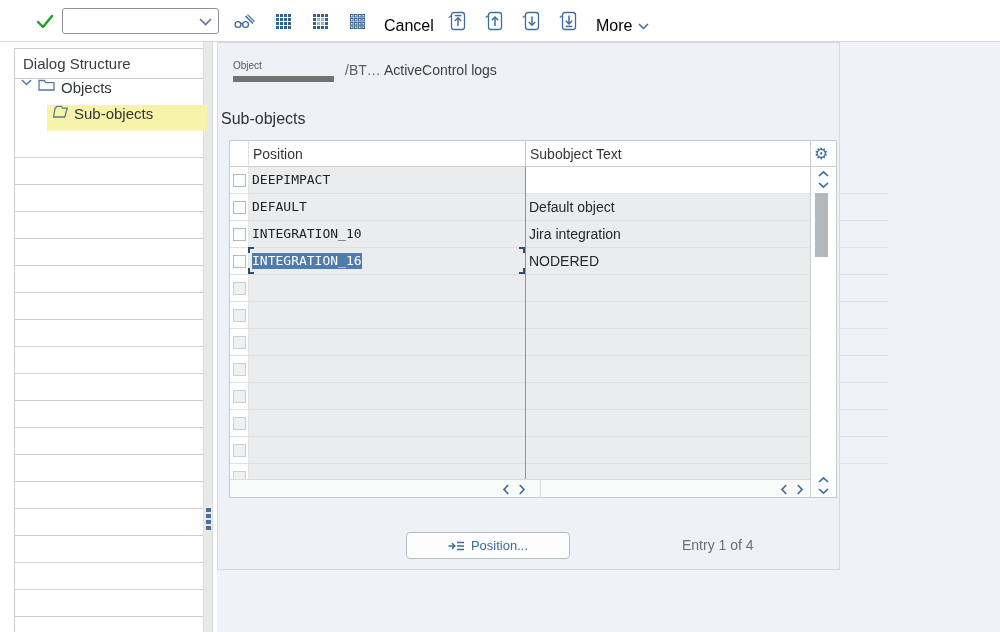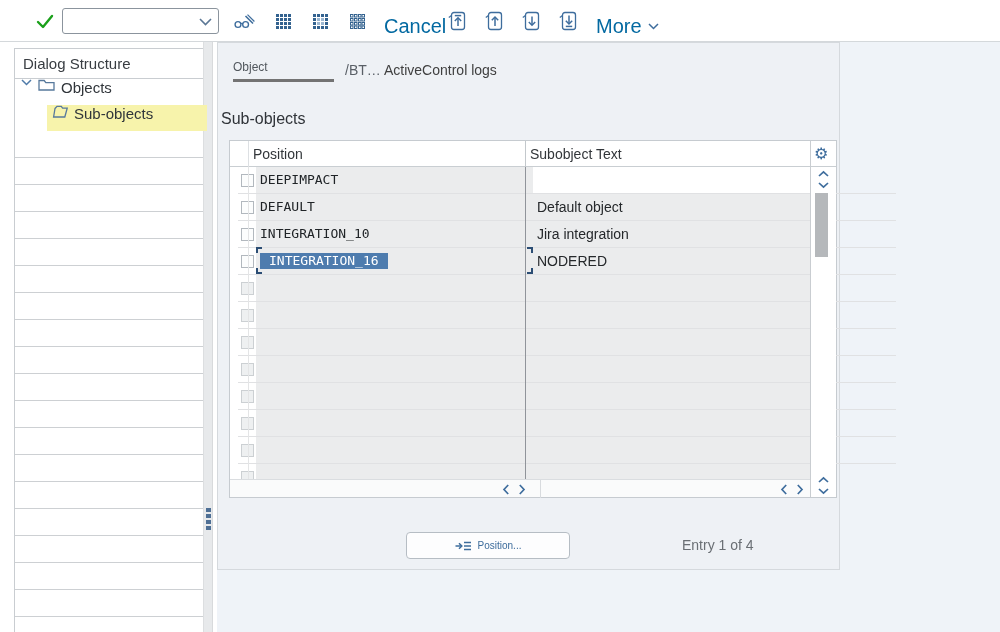--- a/index.html
+++ b/index.html
@@ -4,21 +4,21 @@
 <style>
   * { margin:0; padding:0; box-sizing:border-box; }
   body { background:#ffffff; font-family:"Liberation Sans", sans-serif; }
   #screen { position:relative; width:1000px; height:632px; background:#ffffff; overflow:hidden; }
 
   
   .toolbar { position:absolute; left:0; top:0; width:1000px; height:42px; background:#ffffff;
              border-bottom:1px solid #d4d8db; }
   .tb-abs { position:absolute; display:flex; align-items:center; justify-content:center; }
   .icon-btn { width:30px; height:30px; top:6px; cursor:pointer; border-radius:3px; }
-  .tb-text { font-size:20px; color:#0369a1; top:0; height:52px; cursor:pointer; }
+  .tb-text { font-size:16px; color:#000000; top:0; height:52px; cursor:pointer; }
   .combo { position:absolute; left:62px; top:8px; width:157px; height:26px; background:#fff;
            border:1px solid #8b949d; border-radius:3px; }
   .combo input { position:absolute; left:4px; top:1px; width:130px; height:22px; border:none; outline:none;
                  font-size:14px; font-family:"Liberation Sans",sans-serif; background:transparent; }
   .combo .chev { position:absolute; right:6px; top:9px; }
 
   
   .sidebar { position:absolute; left:14px; top:48px; width:194px; height:584px; background:#fff;
              border:1px solid #c9cdd1; border-bottom:none; overflow:hidden; }
   .sb-header { position:absolute; left:0; top:0; width:100%; height:30px; line-height:29px;
@@ -35,44 +35,44 @@
   .sash { position:absolute; left:203px; top:42px; width:10px; height:590px; background:#e7e9eb;
           border-left:1px solid #dcdee0; border-right:1px solid #d8dadc; }
   .grip { position:absolute; left:0; top:464px; width:100%; cursor:col-resize; }
   .grip span { display:block; width:5px; height:4px; background:#4e6f95; margin:2px auto; }
 
   
   .content-bg { position:absolute; left:217px; top:42px; right:0; bottom:0; background:#eff3f8; }
   .main-box { position:absolute; left:217px; top:42px; width:623px; height:528px;
               background:#eef1f5; border:1px solid #d5d9dd; }
   .obj-label { position:absolute; left:15px; top:17px; width:101px; height:22px;
-               border-bottom:3px solid #737373; font-size:12px; color:#51575d; }
+               border-bottom:6px solid #737373; font-size:10px; color:#51575d; }
   .obj-value { position:absolute; left:127px; top:19px; font-size:14px; color:#595f66; }
   .obj-desc  { position:absolute; left:166px; top:19px; font-size:14px; color:#404040; }
   .section-title { position:absolute; left:3px; top:67px; font-size:16px; color:#2f3338; }
 
   
   .tbl { position:absolute; left:11px; top:97px; width:608px; height:358px; background:#fff;
          border:1px solid #c6cbd0; }
   .t-head { position:absolute; left:0; top:0; width:606px; height:26px; background:#fff;
             border-bottom:1px solid #c9ced2; }
   .th { position:absolute; top:0; height:26px; line-height:26px; font-size:14px; color:#32363a; cursor:pointer; }
   .hd { position:absolute; top:0; width:1px; height:26px; }
   .gear { position:absolute; left:584px; top:3px; font-family:"DejaVu Sans",sans-serif; font-size:16px;
           color:#3e6d9d; cursor:pointer; line-height:20px; }
-  .t-body { position:absolute; left:8px; top:26px; width:658px; height:312px; overflow:hidden; }
+  .t-body { position:absolute; left:0; top:26px; width:658px; height:312px; overflow:hidden; }
   .t-row { display:flex; height:27px; border-bottom:1px solid #e0e1e3; }
   .t-gutter { width:18px; background:#fff; display:flex; align-items:center; justify-content:center; }
   .t-c1 { width:277px; background:#ebeced; position:relative; cursor:pointer; }
   .t-c2 { width:285px; background:#ebeced; cursor:pointer; }
   .checkbox { width:13px; height:13px; border:1px solid #b2b8be; background:#fcfdfd; cursor:pointer; }
   .checkbox.dim { border-color:#ccd0d3; background:#eef0f1; }
   .val { display:inline-block; margin:5px 0 0 4px; line-height:16px; font-family:"DejaVu Sans Mono",monospace;
          font-size:13px; color:#202427; }
-  .val.sel { background:#4e7cae; color:#ffffff; padding:0 9px; }
+  .val.sel { background:#4e7cae; color:#ffffff; padding:0 0; }
   .txt { margin-left:4px; line-height:26px; font-size:14px; color:#25282b; }
   .vdiv-gutter { position:absolute; left:18px; top:26px; width:1px; height:312px; background:#e4e5e6; z-index:2; }
   .vdiv-col { position:absolute; left:295px; top:26px; width:1px; height:312px; background:#90949a; z-index:2; }
   .fc { position:absolute; width:6px; height:6px; border:0 solid #2b4d74; z-index:3; }
   .fc.tl { left:0; top:-1px; border-left-width:2px; border-top-width:2px; }
   .fc.tr { right:0; top:-1px; border-right-width:2px; border-top-width:2px; }
   .fc.bl { left:0; bottom:0; border-left-width:2px; border-bottom-width:2px; }
   .fc.br { right:0; bottom:0; border-right-width:2px; border-bottom-width:2px; }
 
   
@@ -83,21 +83,21 @@
 
   
   .hscroll { position:absolute; left:0; top:338px; width:580px; height:18px; background:#fafbfb;
              border-top:1px solid #dadde0; }
   .hs-sec2-border { position:absolute; left:310px; top:0; width:1px; height:18px; background:#d8dbde; }
   .hs-btn { position:absolute; top:4px; cursor:pointer; }
 
   
   .pos-btn { position:absolute; left:188px; top:489px; width:164px; height:27px; background:#fdfdfe;
              border:1px solid #b6bdc4; border-radius:4px; display:flex; align-items:center; justify-content:center;
-             gap:6px; font-size:10px; color:#3d6c9c; cursor:pointer; }
+             gap:6px; font-size:13px; color:#3d6c9c; cursor:pointer; }
   .entry { position:absolute; left:428px; top:489px; height:27px; line-height:27px; font-size:14px; color:#6a6f74;margin-left:36px; }
 
   svg { display:block; }
 </style>
 </head>
 <body>
 
 <div id="screen">
 
   <div class="toolbar">

